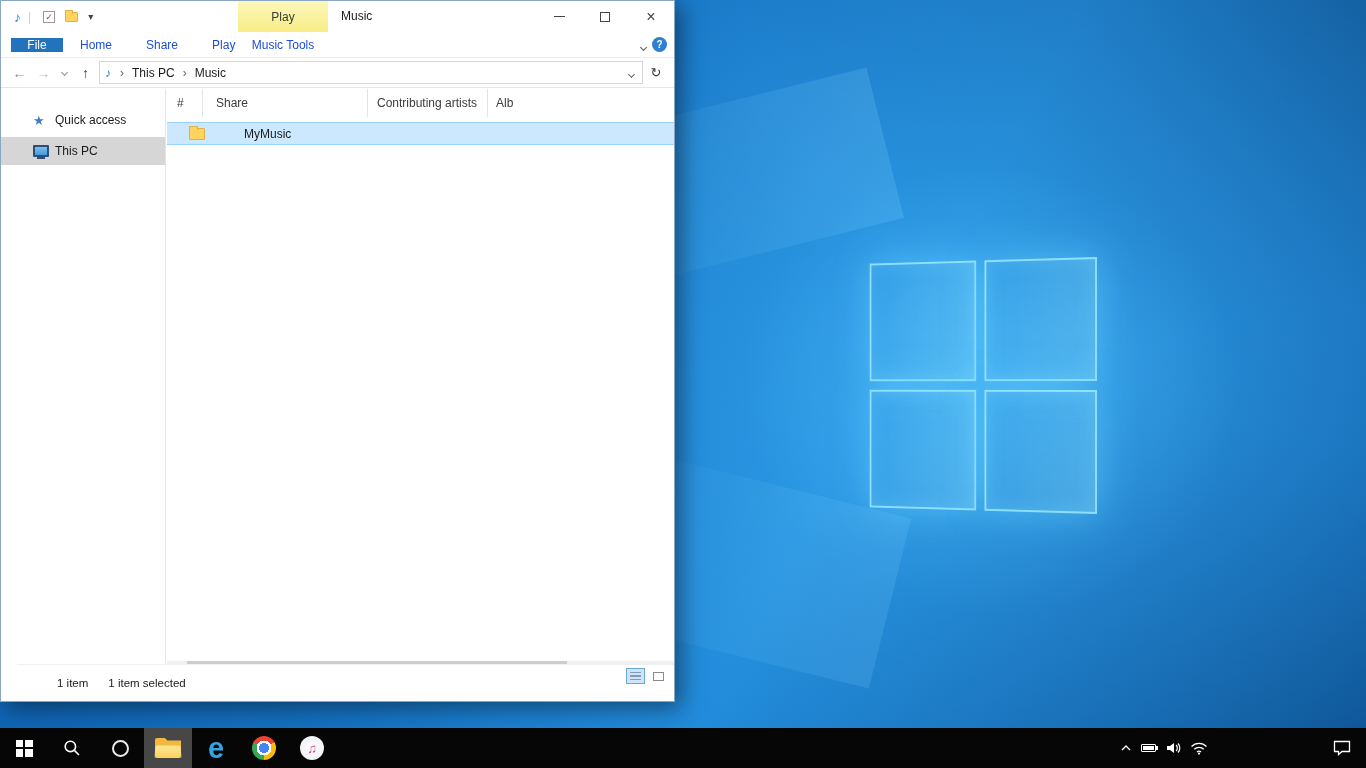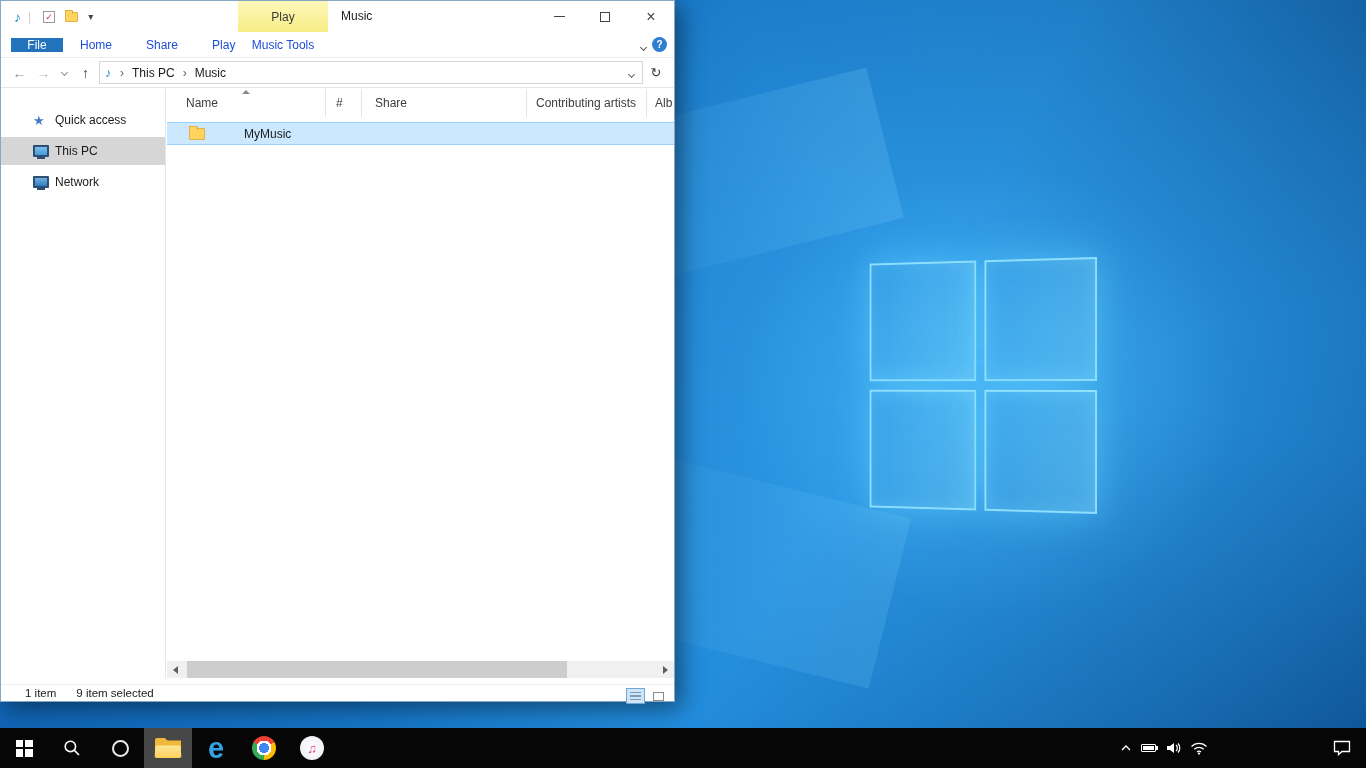--- a/index.html
+++ b/index.html
@@ -141,22 +141,22 @@
 
   .hscroll { position: absolute; left: 0; right: 0; bottom: 0; height: 17px; background: #f0f0f0; }
   .scroll-btn { position: absolute; top: 0; width: 17px; height: 17px; display: flex; align-items: center; justify-content: center; }
   .scroll-btn.left { left: 0; } .scroll-btn.right { right: 0; }
   .tri { width: 0; height: 0; }
   .tri.left  { border-top: 4px solid transparent; border-bottom: 4px solid transparent; border-right: 5px solid #606060; }
   .tri.right { border-top: 4px solid transparent; border-bottom: 4px solid transparent; border-left: 5px solid #606060; }
   .scroll-thumb { position: absolute; left: 20px; top: 0; width: 380px; height: 17px; background: #cdcdcd; }
 
   
-  .statusbar { position: absolute; left: 0; right: 0; bottom: 0; height: 17px; background: #fff;
-    border-top: 1px solid #efefef; display: flex; align-items: center; padding-left: 24px; font-size: 11.5px; }
+  .statusbar { position: absolute; left: 16px; right: 0; bottom: 0; height: 37px; background: #fff;
+    border-top: 1px solid #efefef; display: flex; align-items: center; padding-left: 40px; font-size: 11.5px; }
   .status-text.sel { margin-left: 20px; }
   .view-toggles { position: absolute; right: 6px; top: 3px; display: flex; gap: 4px; }
   .vt { width: 19px; height: 16px; display: flex; align-items: center; justify-content: center; border: 1px solid transparent; }
   .vt.details { border-color: #6da7d8; background: #cfe5f7; }
   .vt .lines { width: 11px; height: 9px; background: repeating-linear-gradient(#7d9cb8 0 1.5px, transparent 1.5px 3.5px); }
   .vt .thumb-box { width: 11px; height: 9px; border: 1px solid #8a8a8a; }
 
   
   .taskbar { position: absolute; left: 0; right: 0; bottom: 0; height: 40px; background: #060606; display: flex; }
   .tb-btn { width: 48px; height: 40px; display: flex; align-items: center; justify-content: center; position: relative; }
@@ -261,34 +261,24 @@
             <span class="star-glyph">★</span>
           </span>
         <span>Quick access</span>
       </div>
       <div class="side-item sel">
         <span class="side-icon">
             <span class="monitor"></span>
           </span>
         <span>This PC</span>
       </div>
-      <div class="side-item">
-        <span class="side-icon">
-            <span class="monitor net"></span>
-          </span>
-        <span>Network</span>
-      </div>
     </div>
 
     <div class="content">
       <div class="colheaders">
-        <div class="col c-name">
-          <span class="sort-caret"></span>
-          <span>Name</span>
-        </div>
         <div class="col c-num">
           <span>#</span>
         </div>
         <div class="col c-title">
           <span>Share</span>
         </div>
         <div class="col c-artists">
           <span>Contributing artists</span>
         </div>
         <div class="col c-album">
@@ -308,21 +298,21 @@
         <span class="scroll-thumb"></span>
         <span class="scroll-btn right">
             <span class="tri right"></span>
           </span>
       </div>
     </div>
   </div>
 
   <div class="statusbar">
     <span class="status-text">1 item</span>
-    <span class="status-text sel">9 item selected</span>
+    <span class="status-text sel">1 item selected</span>
     <div class="view-toggles">
       <span class="vt details">
           <span class="lines"></span>
         </span>
       <span class="vt">
           <span class="thumb-box"></span>
         </span>
     </div>
   </div>
 </div>

